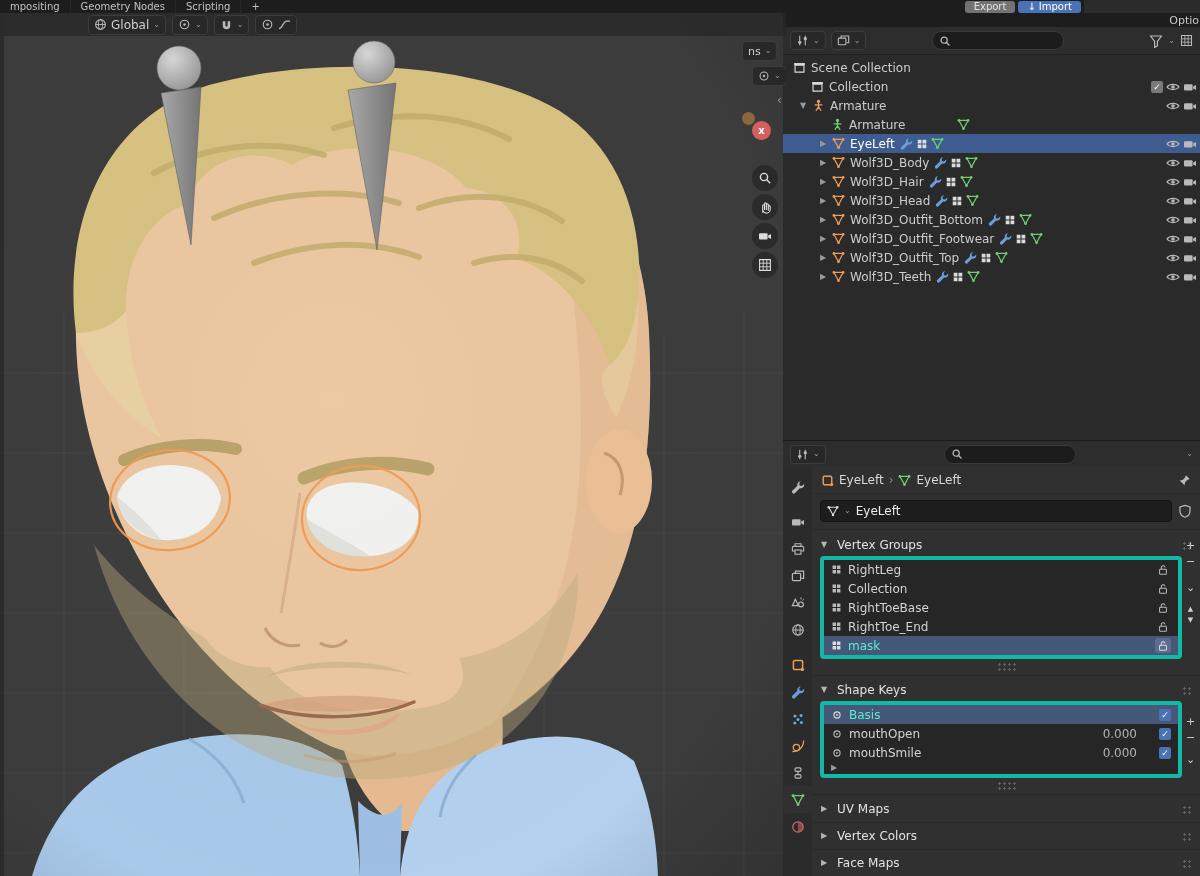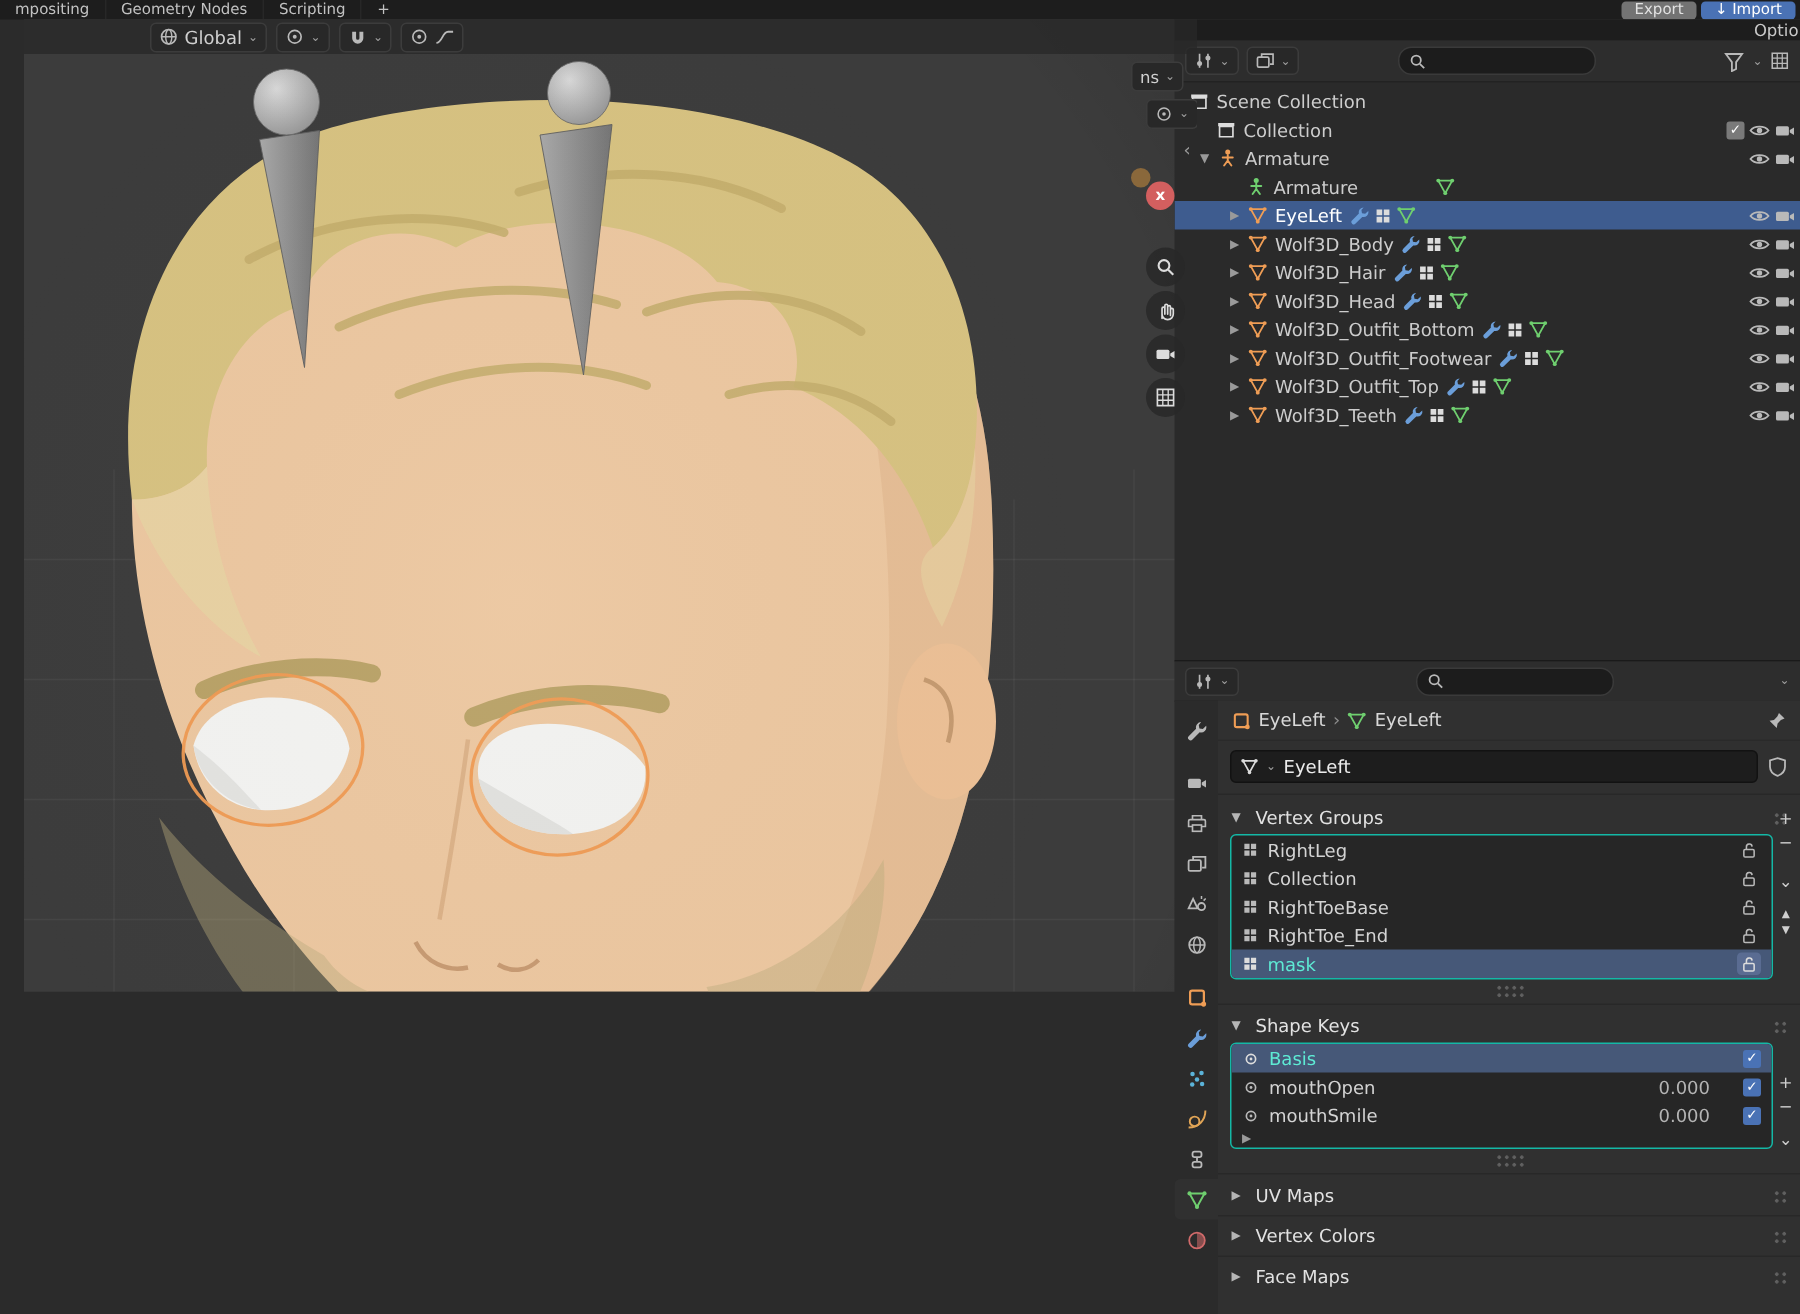--- a/index.html
+++ b/index.html
@@ -1,25 +1,25 @@
 <!DOCTYPE html>
 <html><head>
 <meta charset="utf-8">
 <style>
   html,body{margin:0;padding:0}
   body{width:1200px;height:876px;position:relative;overflow:hidden;background:#2b2b2b;
        font-family:"DejaVu Sans","Liberation Sans",sans-serif;font-size:12px;color:#d6d6d6}
   .abs{position:absolute}
   svg.ic{flex:none;display:block}
   
-  #topbar{position:absolute;left:0;top:0;width:1200px;height:13px;background:#1d1d1d;display:flex;align-items:center;font-size:10px;color:#c2c2c2;overflow:hidden}
+  #topbar{position:absolute;left:0;top:0;width:1084px;height:13px;background:#1d1d1d;display:flex;align-items:center;font-size:10px;color:#c2c2c2;overflow:hidden}
   .tb-tab{padding:0 10px;height:13px;display:flex;align-items:center;border-right:1px solid #272727;white-space:nowrap}
   .tb-btn{height:12px;padding:0 9px;border-radius:3px;display:flex;align-items:center;gap:3px;font-size:10px;margin-right:3px}
   
-  #viewport{position:absolute;left:16px;top:13px;width:782px;height:648px;background:#3b3b3b;overflow:hidden;border-right:1px solid #191919}
+  #viewport{position:absolute;left:4px;top:13px;width:782px;height:863px;background:#3b3b3b;overflow:hidden;border-right:1px solid #191919}
   #vp-header{position:absolute;left:0;top:0;width:100%;height:23px;background:rgba(40,40,40,.78);display:flex;align-items:center;gap:6px;padding-left:84px;z-index:3}
   .pill{height:18px;background:#282828;border:1px solid #3c3c3c;border-radius:4px;display:flex;align-items:center;gap:4px;padding:0 5px;color:#d0d0d0;white-space:nowrap}
   .caret{font-size:8px;color:#9e9e9e;line-height:1}
   .gz{position:absolute;width:26px;height:26px;border-radius:50%;background:rgba(40,40,40,.85);display:flex;align-items:center;justify-content:center;z-index:3}
   
   #outliner{position:absolute;left:783px;top:13px;width:417px;height:427px;background:#2a2a2a;overflow:hidden}
   #ol-optio{height:14px;background:#1d1d1d;display:flex;justify-content:flex-end;align-items:center;padding-right:1px;color:#c9c9c9;font-size:11px;overflow:hidden}
   #ol-header{height:27px;background:#2d2d2d;border-bottom:1px solid #222;display:flex;align-items:center;gap:5px;padding:0 7px}
   .searchbox{height:17px;background:#1c1c1c;border:1px solid #3a3a3a;border-radius:9px;display:flex;align-items:center;padding:0 6px;gap:4px}
   #ol-tree{padding-top:3px}
@@ -35,21 +35,21 @@
   #tabstrip{position:absolute;left:0;top:26px;width:29px;height:410px;background:#2b2b2b;display:flex;flex-direction:column;align-items:stretch;padding-top:6px}
   .ptab{width:29px;height:27px;display:flex;align-items:center;justify-content:center}
   .ptab.active{background:#303030;border-radius:4px 0 0 4px}
   .tabgap{height:8px}
   #pr-content{position:absolute;left:29px;top:26px;width:388px;height:410px;background:#303030}
   .bc{height:26px;display:flex;align-items:center;gap:5px;padding:0 9px;border-bottom:1px solid #2a2a2a;color:#d9d9d9}
   .namerow{display:flex;align-items:center;gap:6px;padding:6px 8px 5px 8px}
   .namefield{flex:1;height:20px;background:#1d1d1d;border:1px solid #121212;border-radius:4px;display:flex;align-items:center;gap:5px;padding:0 6px;color:#ececec}
   .phead{height:22px;display:flex;align-items:center;gap:6px;padding:0 9px;color:#e2e2e2}
   .phead .tri{color:#b5b5b5;font-size:8px;width:10px;flex:none;line-height:1}
-  .list{background:#262626;border:1px solid #14b8a6;border-radius:4px;overflow:hidden;margin:0 18px 0 8px}
+  .list{background:#262626;border:4px solid #14b8a6;border-radius:4px;overflow:hidden;margin:0 18px 0 8px}
   .lrow{height:19px;display:flex;align-items:center;gap:6px;padding:0 7px;color:#d4d4d4}
   .lrow .lbl{white-space:nowrap}
   .lrow.sel{background:#465878}
   .lrow.sel .lbl{color:#5eead4}
   .lockbox{display:flex;align-items:center;justify-content:center;width:16px;height:15px;border-radius:3px}
   .lockbox.hl{background:#5a6c92}
   .btncol{position:absolute;left:370px;width:17px;display:flex;flex-direction:column;align-items:center;color:#cfcfcf}
   .sbtn{width:16px;height:16px;display:flex;align-items:center;justify-content:center;font-size:11px;color:#cfcfcf}
   .sbtn.small{font-size:7px;height:11px}
   .chk{width:12px;height:12px;border-radius:2px;background:#4a72b5;color:#fff;font-size:9px;display:flex;align-items:center;justify-content:center;flex:none}

